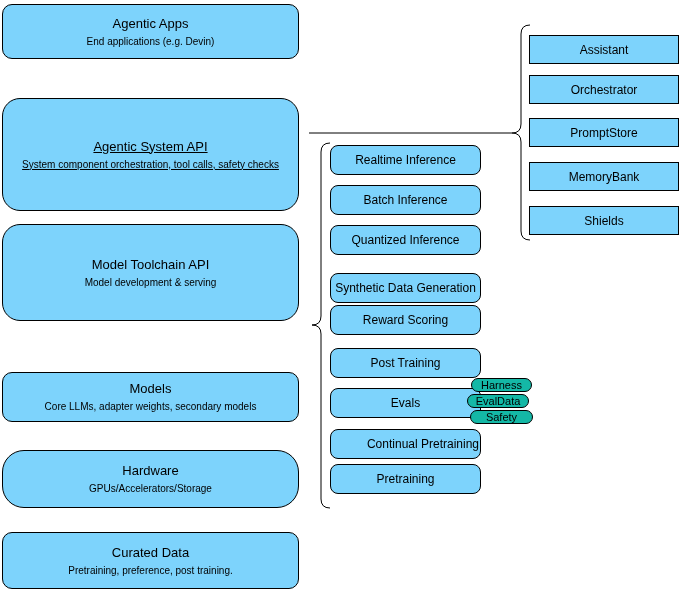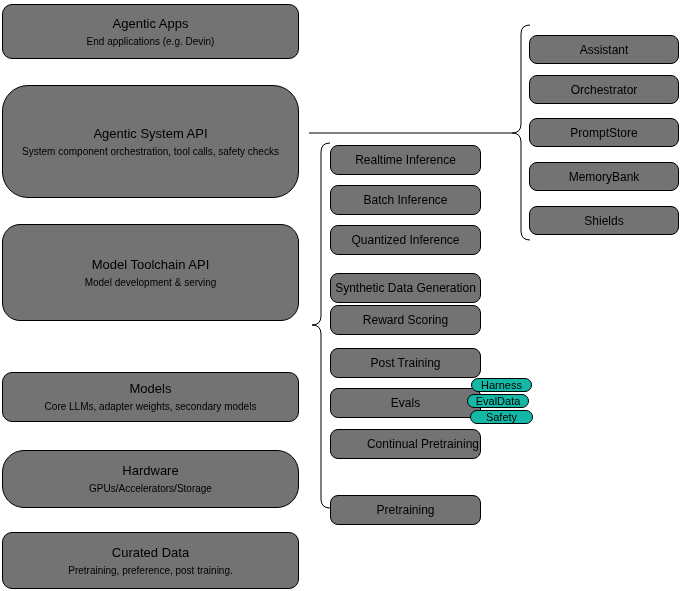--- a/index.html
+++ b/index.html
@@ -14,40 +14,40 @@
   }
   svg.wires {
     position: absolute;
     left: 0; top: 0;
     width: 682px; height: 591px;
     z-index: 1;
   }
   .box {
     position: absolute;
     box-sizing: border-box;
-    background: #737373;
+    background: #7dd3fc;
     border: 1px solid #000000;
     display: flex;
     flex-direction: column;
     align-items: center;
     justify-content: center;
     text-align: center;
     z-index: 2;
   }
   .stack-box { left: 2px; width: 297px; }
   .stack-box .title { font-size: 13px; line-height: 15px; }
   .stack-box .subtitle { font-size: 10px; line-height: 12px; margin-top: 5px; }
   .mid-box {
     left: 330px; width: 151px; height: 30px;
     border-width: 1.4px; border-radius: 8px;
     font-size: 12px;
   }
   .right-box {
     left: 529px; width: 150px; height: 29px;
-    border-width: 1.4px; border-radius: 8px;
+    border-width: 1.4px; border-radius: 0;
     font-size: 12px;
   }
   .pill {
     position: absolute;
     box-sizing: border-box;
     background: #14b8a6;
     border: 1px solid #000000;
     border-radius: 8px;
     font-size: 11px;
     line-height: 1;
@@ -69,21 +69,21 @@
     <path fill="none" stroke="#000000" stroke-width="1" d="M 330 143 Q 321 143 321 152 L 321 316 Q 321 325 312 325 Q 321 325 321 334 L 321 499 Q 321 508 330 508"></path>
 
     <path fill="none" stroke="#000000" stroke-width="1" d="M 530 25 Q 521 25 521 34 L 521 124 Q 521 133 512 133 Q 521 133 521 142 L 521 231 Q 521 240 530 240"></path>
   </svg>
 
   <div class="box stack-box" style="top:4px; height:55px; border-radius:10px;">
     <div class="title">Agentic Apps</div>
     <div class="subtitle">End applications (e.g. Devin)</div>
   </div>
 
-  <div class="box stack-box" style="top:85px; height:113px; border-radius:26px;">
+  <div class="box stack-box" style="top:98px; height:113px; border-radius:18px;text-decoration:underline;">
     <div class="title">Agentic System API</div>
     <div class="subtitle">System component orchestration, tool calls, safety checks</div>
   </div>
 
   <div class="box stack-box" style="top:224px; height:97px; border-radius:18px;">
     <div class="title">Model Toolchain API</div>
     <div class="subtitle">Model development &amp; serving</div>
   </div>
 
   <div class="box stack-box" style="top:372px; height:50px; border-radius:10px;">
@@ -118,21 +118,21 @@
   </div>
   <div class="box mid-box" style="top:348px;">
     <span>Post Training</span>
   </div>
   <div class="box mid-box" style="top:388px;">
     <span>Evals</span>
   </div>
   <div class="box mid-box" style="top:429px;padding-left:35px;">
     <span>Continual Pretraining</span>
   </div>
-  <div class="box mid-box" style="top:495px;">
+  <div class="box mid-box" style="top:464px;">
     <span>Pretraining</span>
   </div>
 
   <div class="pill" style="left:471px; top:378px; width:61px; height:14px;">
     <span>Harness</span>
   </div>
   <div class="pill" style="left:467px; top:394px; width:62px; height:14px;">
     <span>EvalData</span>
   </div>
   <div class="pill" style="left:470px; top:410px; width:63px; height:14px;">

